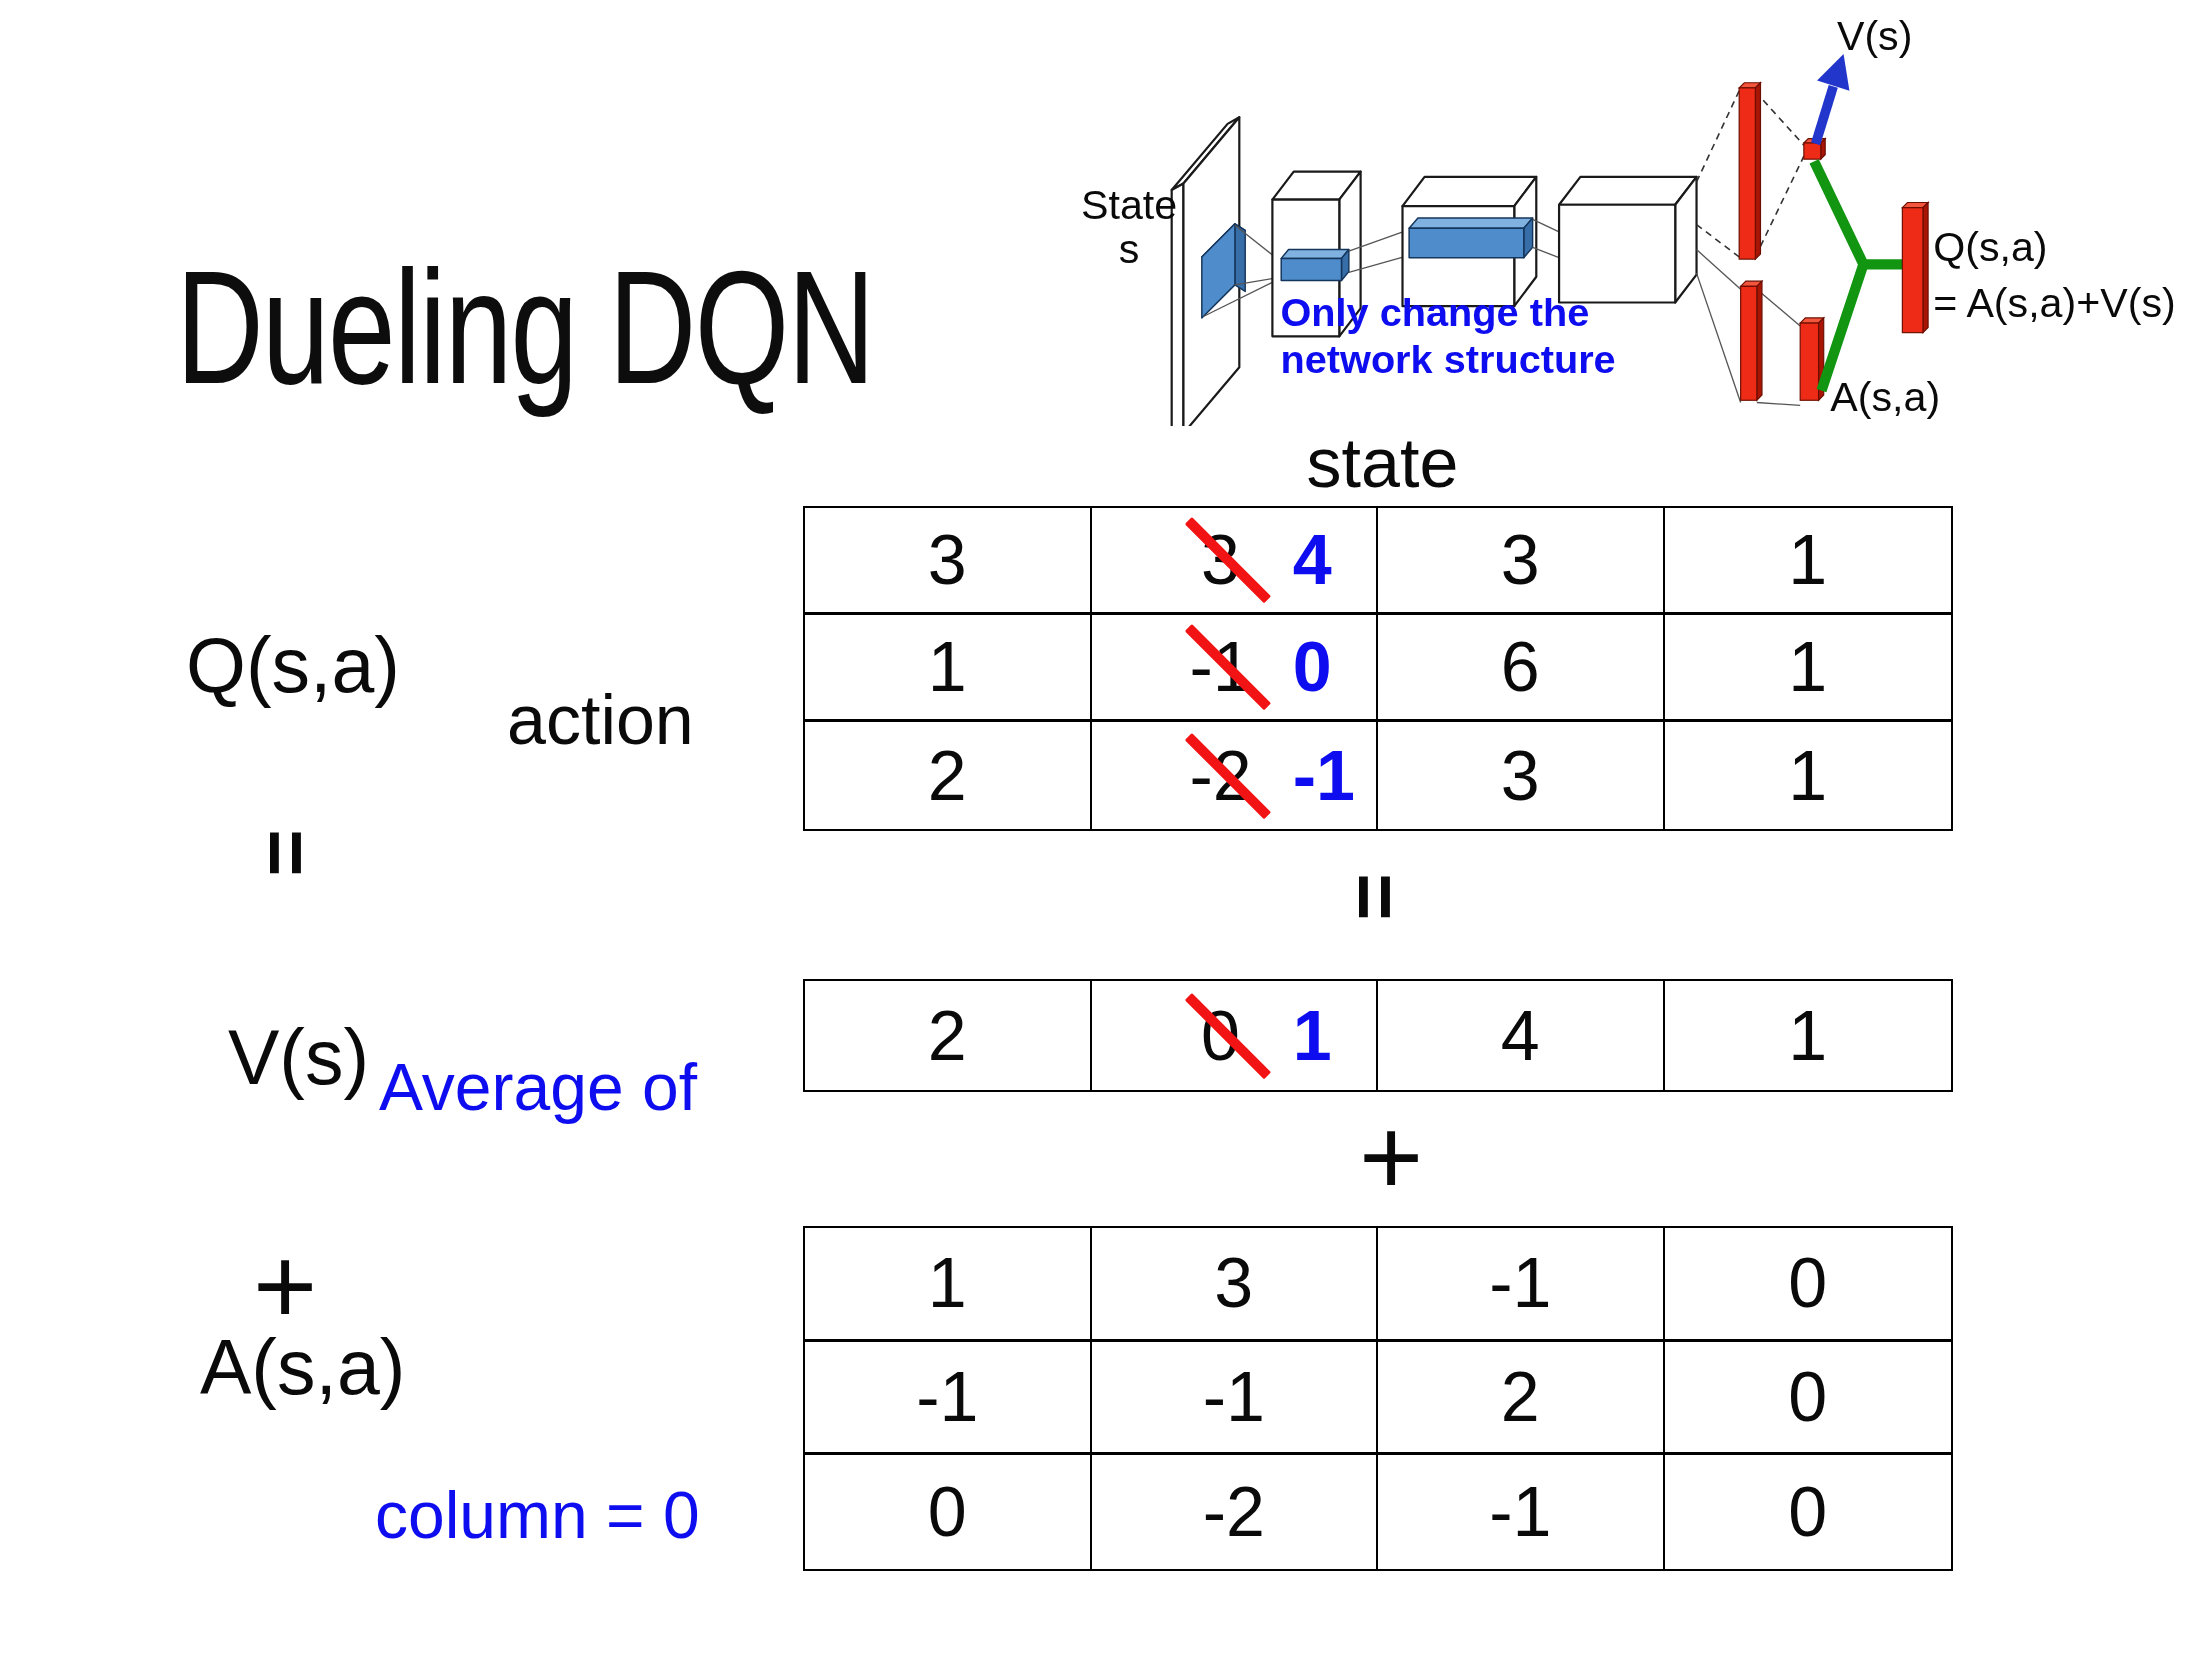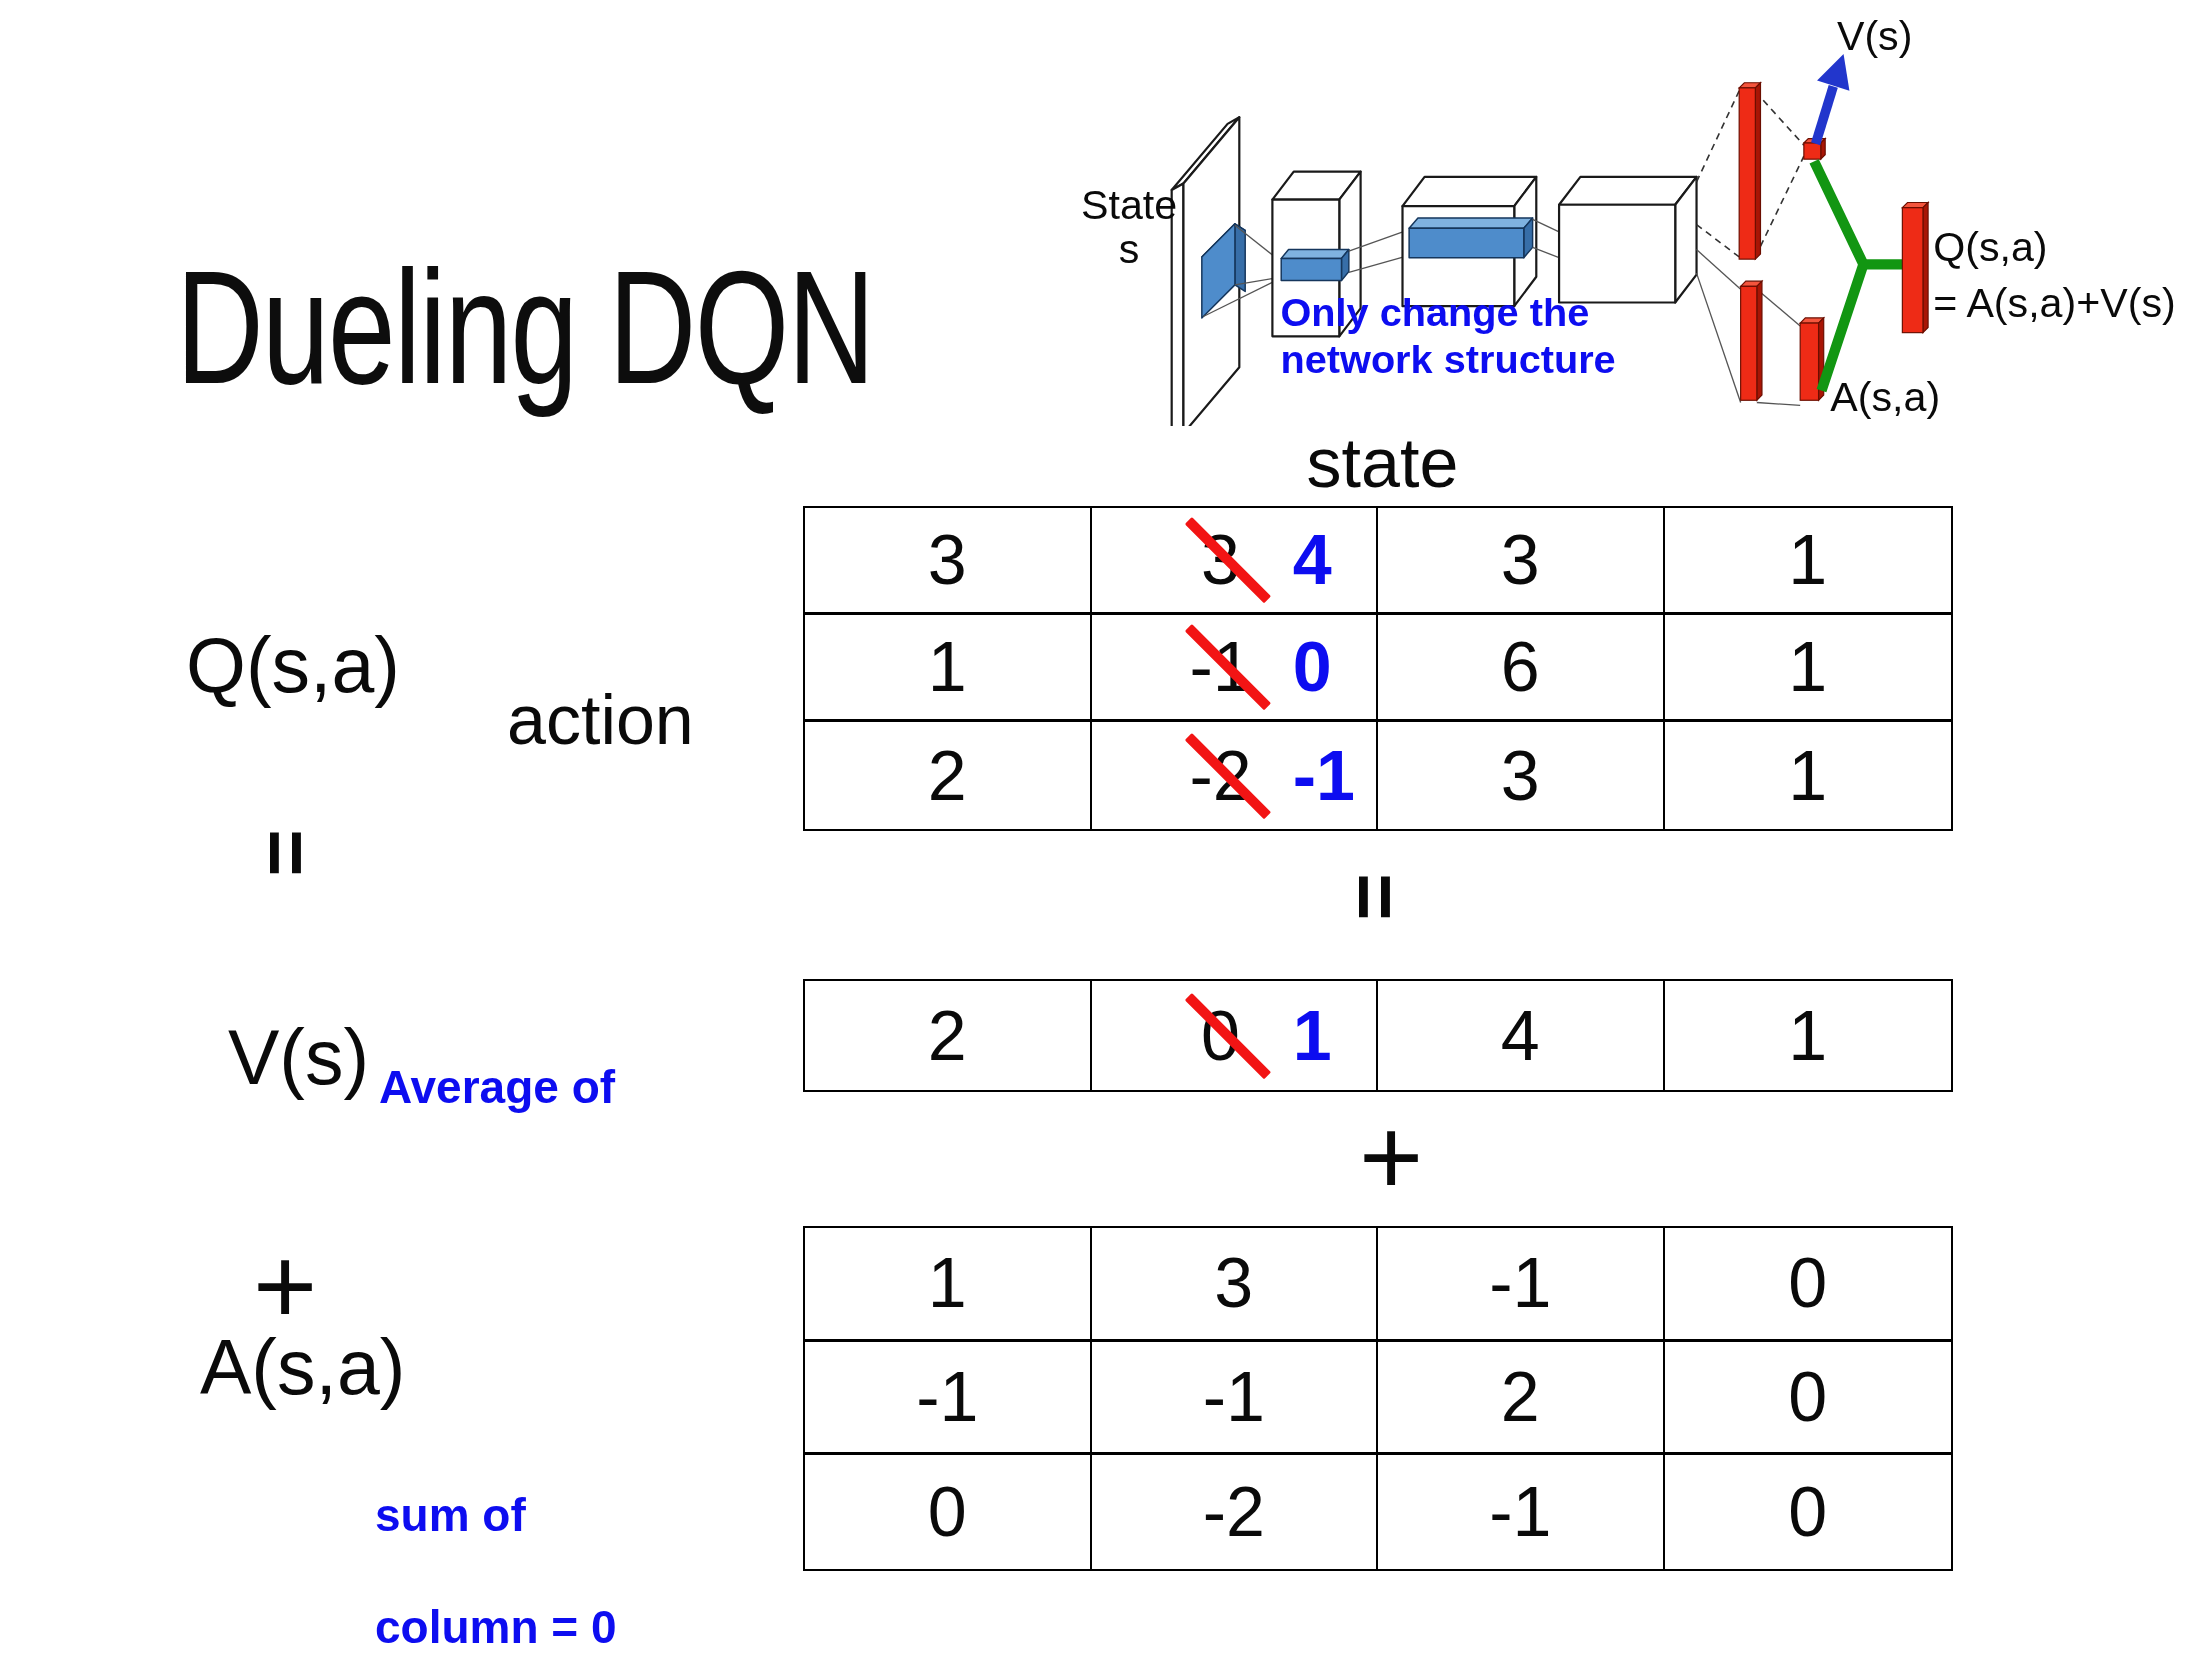--- a/index.html
+++ b/index.html
@@ -34,21 +34,21 @@
   #lbl-state{position:absolute;left:1250px;top:423px;width:265px;text-align:center;font-size:70px}
   #lbl-action{position:absolute;left:507px;top:680px;width:279px;font-size:70px}
   .rot-eq{position:absolute;width:88px;height:88px;display:flex;align-items:center;justify-content:center;
           font-size:81px;font-weight:600;transform:rotate(90deg)}
   #eq-left{left:242px;top:809px}
   #eq-mid{left:1331px;top:853px}
   .plus{position:absolute;width:118px;height:118px;display:flex;align-items:center;justify-content:center;
         font-size:110px}
   #plus-left{left:226px;top:1226px}
   #plus-mid{left:1332px;top:1097px}
-  .blue-note{position:absolute;color:#0d0df0;font-size:46px;line-height:116px;font-weight:700;white-space:nowrap}
+  .blue-note{position:absolute;color:#0d0df0;font-size:66px;line-height:116px;font-weight:400;white-space:nowrap}
   #note-avg{left:379px;top:1029px}
   #note-sum{left:375px;top:1459px;line-height:112px}
 
   
   #net{position:absolute;left:1051px;top:7.4px}
   .cube{fill:#fff;stroke:#1a1a1a;stroke-width:3;stroke-linejoin:round}
   .bfaceA{fill:#4e8ccb;stroke:#15365c;stroke-width:2;stroke-linejoin:round}
   .bfaceB{fill:#7fb2e0;stroke:#15365c;stroke-width:2;stroke-linejoin:round}
   .bfaceC{fill:#376ea8;stroke:#15365c;stroke-width:2;stroke-linejoin:round}
   .thin{stroke:#555;stroke-width:1.8;fill:none}
@@ -182,21 +182,20 @@
 <div id="eq-left" class="rot-eq">=</div>
 <div id="eq-mid" class="rot-eq">=</div>
 <div id="lbl-v" class="lbl">V(s)</div>
 <div id="plus-left" class="plus">+</div>
 <div id="plus-mid" class="plus">+</div>
 <div id="lbl-a" class="lbl">A(s,a)</div>
 <div id="note-avg" class="blue-note">
   <div>Average of</div>
 </div>
 <div id="note-sum" class="blue-note">
-  <div>sum of</div>
   <div>column = 0</div>
 </div>
 
 <div id="q-table" class="tbl">
   <div class="cell">
       <span class="oldv">3</span>
     </div>
   <div class="cell crossed">
     <span class="oldv">3</span>
     <div class="strike"></div>

